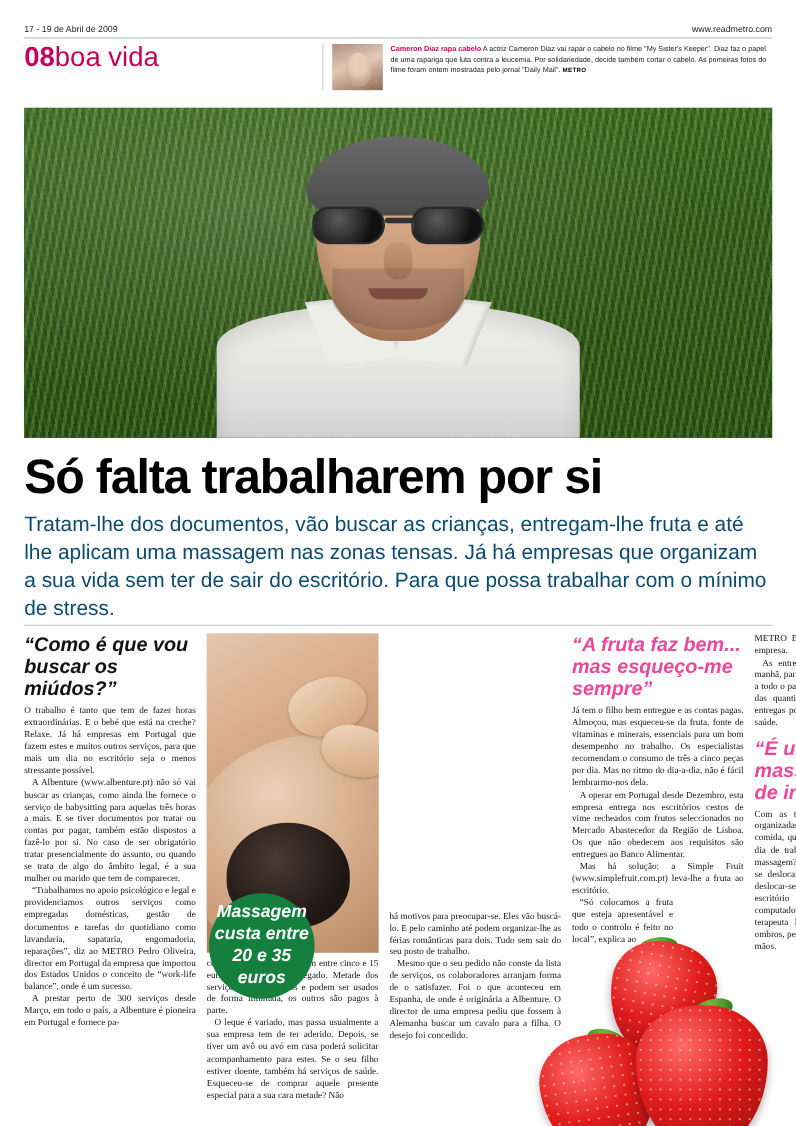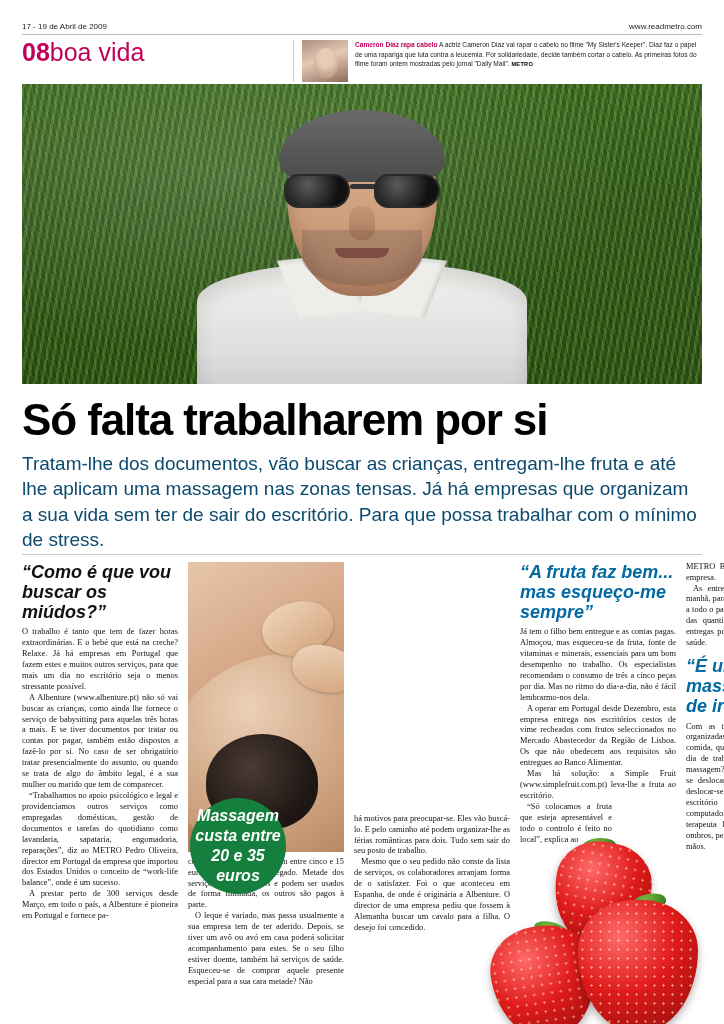--- a/index.html
+++ b/index.html
@@ -34,21 +34,21 @@
     padding-bottom: 3px;
   }
   .masthead-rule {
     border-top: 1px solid #b9b9b9;
     height: 0;
   }
   .masthead-main {
     display: flex;
     align-items: flex-start;
     padding-top: 5px;
-    padding-bottom: 2px;
+    padding-bottom: 16px;
   }
   .section-title {
     font-family: "Liberation Sans", sans-serif;
     font-size: 25px;
     line-height: 1;
     white-space: nowrap;
   }
   .section-title .num {
     color: #c2005a;
     font-weight: bold;
@@ -288,21 +288,21 @@
   .col p.first { text-indent: 0; }
   .xhead {
     font-family: "Liberation Sans", sans-serif;
     font-weight: bold;
     font-style: italic;
     font-size: 18px;
     line-height: 1.12;
     color: #111;
     margin-bottom: 5px;
   }
-  .xhead.pink { color: #0369a1; font-style: italic; }
+  .xhead.pink { color: #ec4899; font-style: italic; }
 
   
   .massage-photo {
     position: relative;
     width: 100%;
     height: 290px;
     overflow: hidden;
     background: #c99b7e;
     margin-bottom: 5px;
   }

